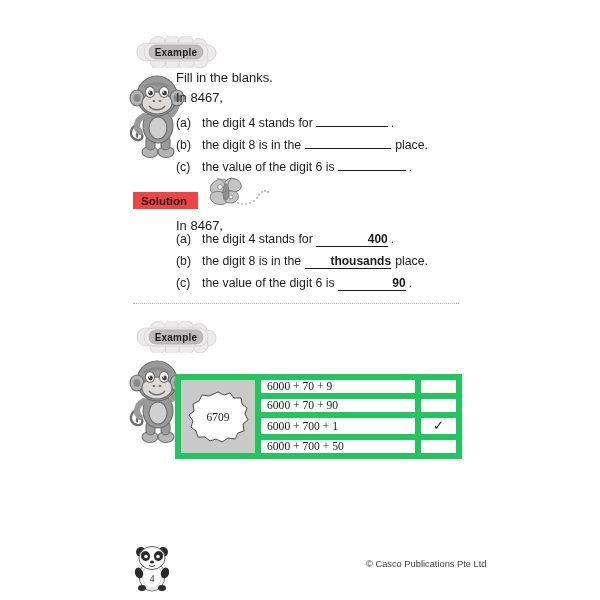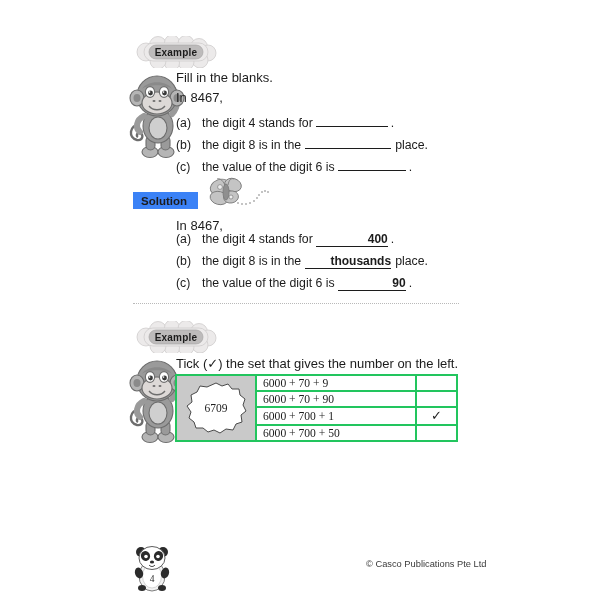--- a/index.html
+++ b/index.html
@@ -37,21 +37,21 @@
     justify-content: center;
     font-size: 10px;
     font-weight: bold;
     color: #1c1c1c;
     letter-spacing: 0.2px;
   }
 
   
   .solution-box {
     position: absolute;
-    background: #3b82f6;
+    background: #ef4444;
     border: 0;
     display: flex;
     align-items: center;
     padding: 0 8px;
     font-size: 11.5px;
     font-weight: bold;
     color: #1c1c1c;
     box-sizing: border-box;
   }
 
@@ -118,21 +118,21 @@
   }
 
   
   .tick-table {
     position: absolute;
     border-collapse: collapse;
     table-layout: fixed;
     background: #ffffff;
   }
   .tick-table td {
-    border: 2px solid #22c55e;
+    border: 6px solid #22c55e;
     font-size: 11.6px;
     color: #1c1c1c;
     padding: 0 6px;
     height: 16px;
     box-sizing: border-box;
     font-family: "Liberation Serif", serif;
   }
   td.num-cell {
     background: #c9c9c9;
     padding: 11px;
@@ -365,21 +365,20 @@
         <circle cx="38.5" cy="31" r="2.4" fill="#3a3a3a" stroke="none"></circle>
         <circle cx="23.6" cy="30.1" r="0.8" fill="#ffffff" stroke="none"></circle>
         <circle cx="37.6" cy="30.1" r="0.8" fill="#ffffff" stroke="none"></circle>
         <ellipse cx="28" cy="39" rx="1.5" ry="1.1" fill="#6d6d6d" stroke="none"></ellipse>
         <ellipse cx="34" cy="39" rx="1.5" ry="1.1" fill="#6d6d6d" stroke="none"></ellipse>
         <path d="M23 44 C27 49 35 49 39 44" fill="none" stroke-width="1.3"></path>
       </g>
     </svg>
   </div>
 
-  <div class="txt" style="left:176px; top:357px;">Tick (✓) the set that gives the number on the left.</div>
 
   <table class="tick-table" style="left:175px; top:374px; width:281px;">
     <colgroup>
       <col style="width:80px;">
       <col style="width:160px;">
       <col style="width:41px;">
     </colgroup>
     <tbody>
       <tr>
         <td class="num-cell" rowspan="4">

